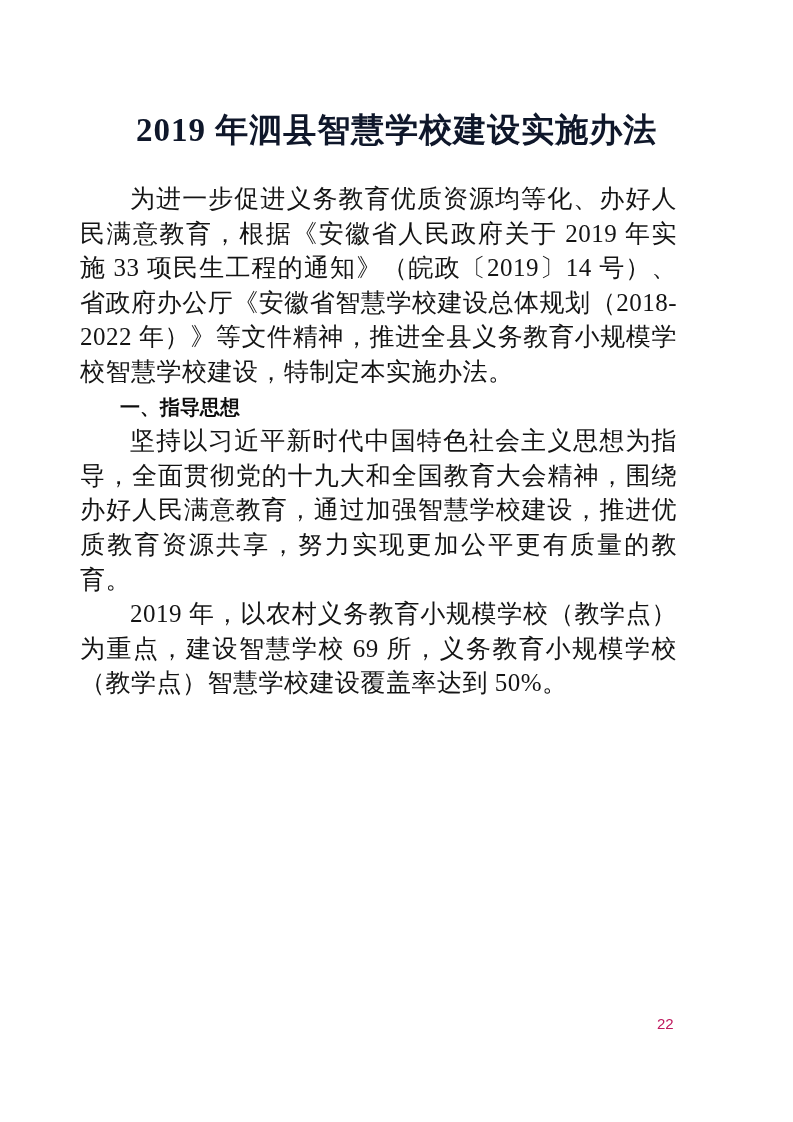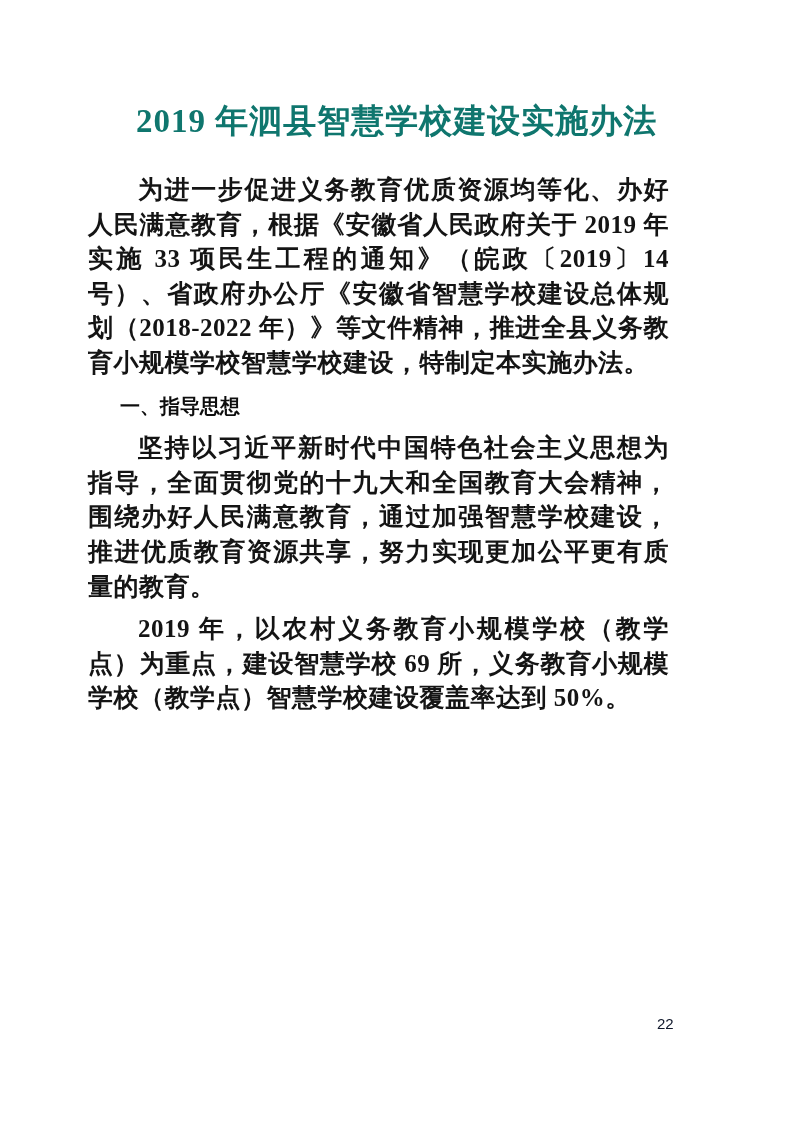--- a/index.html
+++ b/index.html
@@ -9,63 +9,62 @@
   }
   .page {
     position: relative;
     width: 793px;
     height: 1122px;
     background: #ffffff;
     color: #111111;
     overflow: hidden;
   }
   .doc-title {
-    margin: 7px;
+    margin: 16px;
     padding-top: 91px;
     text-align: center;
     font-family: "Liberation Serif", "DejaVu Serif", serif;
     font-weight: 700;
     font-size: 33px;
     line-height: 46px;
     letter-spacing: 1px;
-    color: #0f766e;
+    color: #0f172a;
   }
   .doc-body {
     width: 597px;
     margin: 29px 0 0 80px;
     font-family: "Liberation Serif", "DejaVu Serif", serif;
     font-size: 25px;
     line-height: 34.6px;
     text-align: justify;
     color: #141414;
   }
   .para {
-    margin: 8px;
+    margin: 0;
     text-indent: 2em;
     letter-spacing: 0.5px;
-    font-weight: bold;
   }
   .heading {
     margin: 0;
     text-indent: 2em;
     font-family: "Liberation Sans", "DejaVu Sans", sans-serif;
     font-size: 20px;
     font-weight: 700;
     line-height: 34.6px;
     text-align: left;
     color: #0d0d0d;
   }
   .page-number {
     position: absolute;
     top: 1015px;
     left: 657px;
     font-family: "Liberation Sans", "DejaVu Sans", sans-serif;
     font-size: 15px;
     line-height: 18px;
-    color: #0f172a;
+    color: #be185d;
   }
 </style>
 </head>
 <body>
 
 <div class="page">
 
   <h1 class="doc-title">2019 年泗县智慧学校建设实施办法</h1>
 
   <div class="doc-body">

